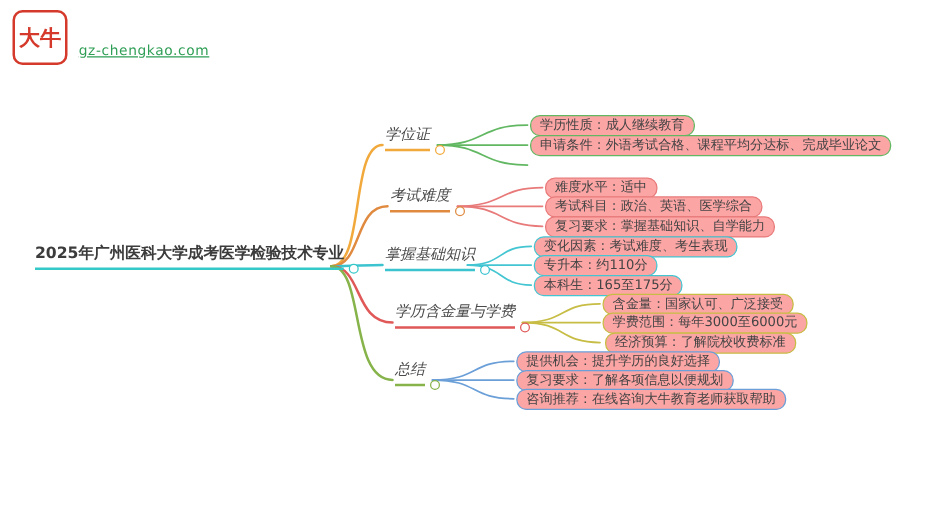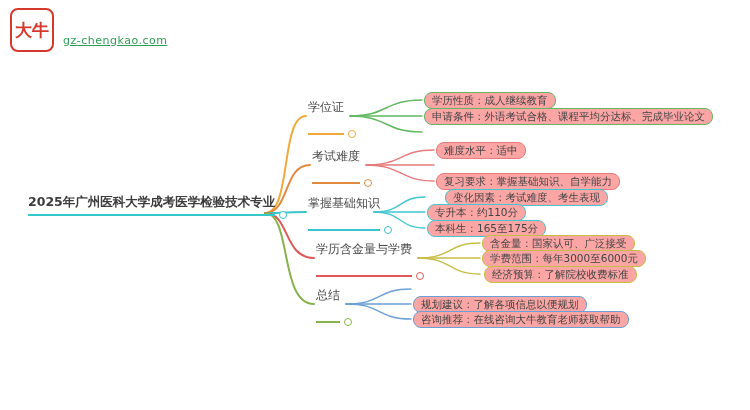--- a/index.html
+++ b/index.html
@@ -11,21 +11,21 @@
   .brand{position:absolute;left:10px;top:8px;display:flex;gap:9px;align-items:center;}
   .logo{width:44px;height:44px;border:2.5px solid #d4392b;border-radius:8px;box-sizing:border-box;
         display:flex;align-items:center;justify-content:center;font-size:17px;font-weight:bold;color:#d4392b;background:#fff;}
   .site-name{font-size:15px;font-weight:bold;color:#d4392b;letter-spacing:1.5px;}
   .site-url{font-size:11px;color:#2f9e55;margin-top:20px;letter-spacing:.5px;text-decoration:underline;}
 
   
   .node{position:absolute;white-space:nowrap;}
   .root{left:28px;top:194px;font-size:12.5px;font-weight:600;color:#3c3c3c;
         padding-bottom:3px;border-bottom:2px solid #35c8c8;}
-  .branch{font-size:12px;color:#4a4a4a;padding-bottom:17px;border-bottom:2px solid;}
+  .branch{font-size:12px;color:#4a4a4a;padding-bottom:3px;border-bottom:2px solid;font-style:italic;}
   .dot{position:absolute;right:-12px;bottom:-5px;width:8px;height:8px;border-radius:50%;
        background:#fff;border:1.5px solid;box-sizing:border-box;}
   .root .dot{border-color:#35c8c8;}
   .bc0{border-color:#f2a93b}.bc0 .dot{border-color:#f2a93b}
   .bc1{border-color:#e08a3f}.bc1 .dot{border-color:#e08a3f}
   .bc2{border-color:#3bc3d0}.bc2 .dot{border-color:#3bc3d0}
   .bc3{border-color:#e05858}.bc3 .dot{border-color:#e05858}
   .bc4{border-color:#86b34a}.bc4 .dot{border-color:#86b34a}
 
   .child{position:absolute;font-size:10.5px;line-height:13px;color:#444;background:#fca5a5;
@@ -104,26 +104,28 @@
   </div>
   <div class="node branch bc4" style="left:316px;top:287px">
     <span>总结</span>
     <i class="dot"></i>
   </div>
 
   <div class="child g0" style="left:424px;top:92px">学历性质：成人继续教育</div>
   <div class="child g0" style="left:424px;top:108px">申请条件：外语考试合格、课程平均分达标、完成毕业论文</div>
 
   <div class="child g1" style="left:436px;top:142px">难度水平：适中</div>
+  <div class="child g1" style="left:436px;top:157px">考试科目：政治、英语、医学综合</div>
   <div class="child g1" style="left:436px;top:173px">复习要求：掌握基础知识、自学能力</div>
 
-  <div class="child g2" style="left:445px;top:189px">变化因素：考试难度、考生表现</div>
+  <div class="child g2" style="left:427px;top:189px">变化因素：考试难度、考生表现</div>
   <div class="child g2" style="left:427px;top:204px">专升本：约110分</div>
   <div class="child g2" style="left:427px;top:220px">本科生：165至175分</div>
 
   <div class="child g3" style="left:482px;top:235px">含金量：国家认可、广泛接受</div>
   <div class="child g3" style="left:482px;top:250px">学费范围：每年3000至6000元</div>
   <div class="child g3" style="left:484px;top:266px">经济预算：了解院校收费标准</div>
 
-  <div class="child g4" style="left:413px;top:296px">规划建议：了解各项信息以便规划</div>
+  <div class="child g4" style="left:413px;top:281px">提供机会：提升学历的良好选择</div>
+  <div class="child g4" style="left:413px;top:296px">复习要求：了解各项信息以便规划</div>
   <div class="child g4" style="left:413px;top:311px">咨询推荐：在线咨询大牛教育老师获取帮助</div>
 
 </div>
 
 </body></html>

